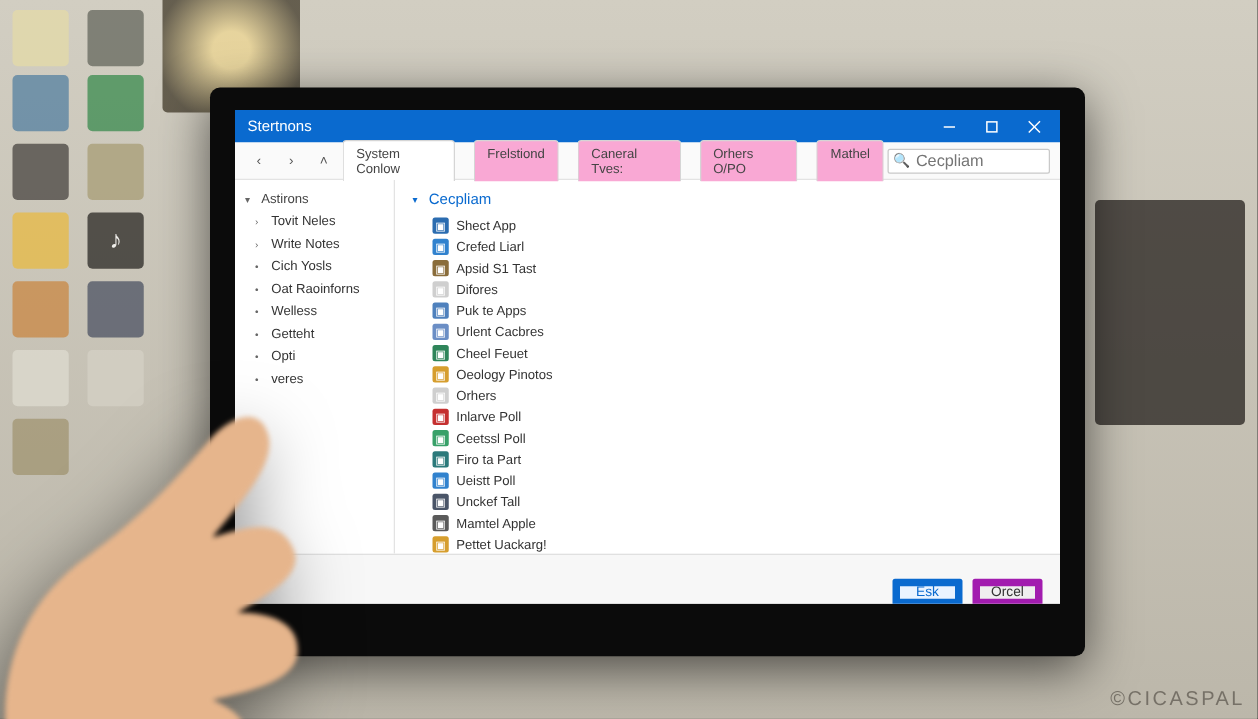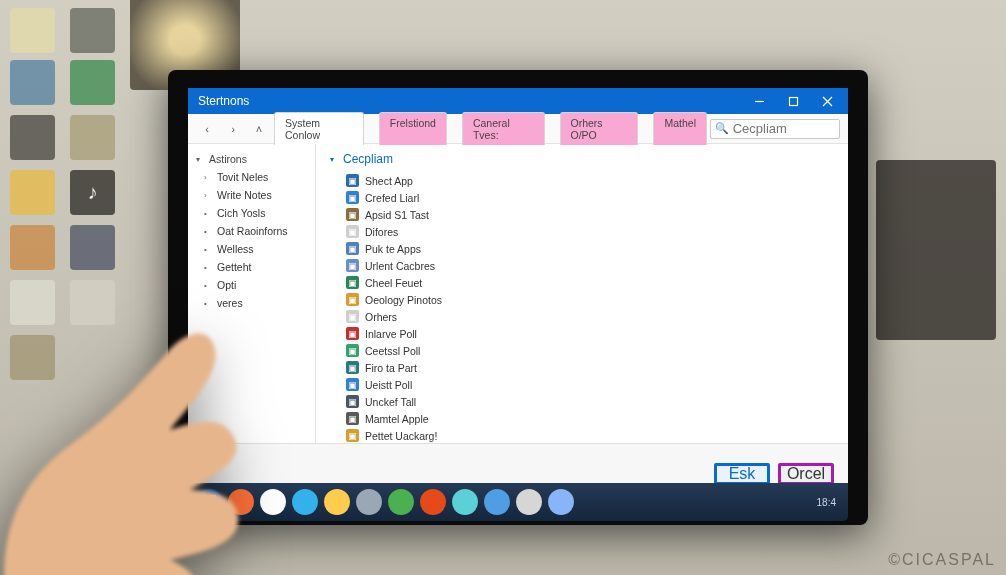--- a/index.html
+++ b/index.html
@@ -52,21 +52,21 @@
   .side-item.grp{padding-left:8px;color:#444;}
   .chev{display:inline-block;width:8px;color:#666;font-size:8px;}
 
   .content{ flex:1; padding:8px 14px; overflow:auto;}
   .section-head{display:flex;align-items:center;gap:5px;color:#0a6acf;font-size:12px;margin-bottom:6px;}
   .section-head .chev{color:#0a6acf;}
   .list-row{display:flex;align-items:center;gap:6px;padding:2px 0 2px 16px;font-size:10.5px;color:#333;}
   .row-icon{width:13px;height:13px;display:inline-flex;align-items:center;justify-content:center;border-radius:2px;font-size:9px;color:#fff;}
 
   .footer{height:40px;border-top:1px solid #e0e0e0;display:flex;align-items:center;justify-content:flex-end;gap:8px;padding:0 14px;background:#f7f7f7;}
-  .btn{min-width:56px;height:22px;display:flex;align-items:center;justify-content:center;border:3px solid #a21caf;background:#efefef;font-size:16px;color:#333;border-radius:2px;margin-top:20px;}
+  .btn{min-width:56px;height:22px;display:flex;align-items:center;justify-content:center;border:6px solid #a21caf;background:#efefef;font-size:11px;color:#333;border-radius:2px;margin-top:20px;}
   .btn.primary{border-color:#0a6acf;background:#e9f3ff;color:#0a6acf;}
 
   
   .taskbar{height:38px;background:linear-gradient(180deg,#253a55,#14263c);display:flex;align-items:center;padding:0 8px;gap:6px;border-radius:0 0 5px 5px;}
   .tb-icon{width:26px;height:26px;border-radius:50%;display:flex;align-items:center;justify-content:center;color:#fff;font-size:12px;}
   .tb-clock{margin-left:auto;color:#c9d6e6;font-size:10px;text-align:right;line-height:1.1;padding-right:4px;}
 
   
   .hand{position:absolute;left:-40px;bottom:-80px;width:420px;height:420px;pointer-events:none;filter:blur(2px) drop-shadow(-10px 20px 30px rgba(0,0,0,.5));}
   .hand svg{width:100%;height:100%;}
@@ -255,44 +255,20 @@
       </div>
 
       <div class="footer">
         <div class="btn primary">Esk</div>
         <div class="btn">Orcel</div>
       </div>
 
     </div>
   </div>
 
-  <div class="taskbar">
-    <div class="tb-icon" style="background:#0a6acf;">
-      <svg width="14" height="14" viewBox="0 0 14 14">
-          <rect x="0" y="0" width="6" height="6" fill="#fff"></rect>
-          <rect x="8" y="0" width="6" height="6" fill="#fff"></rect>
-          <rect x="0" y="8" width="6" height="6" fill="#fff"></rect>
-          <rect x="8" y="8" width="6" height="6" fill="#fff"></rect>
-        </svg>
-    </div>
-    <div id="tb-icons" style="display:flex;gap:6px;">
-        <div class="tb-icon" style="background: rgb(255, 113, 57);"></div>
-        <div class="tb-icon" style="background: rgb(255, 255, 255);"></div>
-        <div class="tb-icon" style="background: rgb(52, 177, 235);"></div>
-        <div class="tb-icon" style="background: rgb(255, 204, 77);"></div>
-        <div class="tb-icon" style="background: rgb(154, 167, 181);"></div>
-        <div class="tb-icon" style="background: rgb(76, 175, 80);"></div>
-        <div class="tb-icon" style="background: rgb(230, 74, 25);"></div>
-        <div class="tb-icon" style="background: rgb(91, 209, 215);"></div>
-        <div class="tb-icon" style="background: rgb(79, 158, 227);"></div>
-        <div class="tb-icon" style="background: rgb(214, 214, 214);"></div>
-        <div class="tb-icon" style="background: rgb(138, 180, 248);"></div>
-      </div>
-    <div class="tb-clock">18:4</div>
-  </div>
 </div>
 
 <div class="hand">
   <svg viewBox="0 0 420 420">
     <path d="M60 420 C 30 340, 40 260, 110 210 C 150 180, 170 160, 205 120 C 225 95, 250 90, 255 115 C 260 140, 225 175, 210 195 C 240 185, 265 180, 275 205 C 283 225, 255 240, 230 255 C 260 255, 280 265, 278 288 C 276 310, 240 318, 210 325 C 235 335, 245 352, 232 372 C 215 398, 150 410, 60 420 Z" fill="#e6b58c"></path>
   </svg>
 </div>
 
 <div class="watermark">©CICASPAL</div>
 

